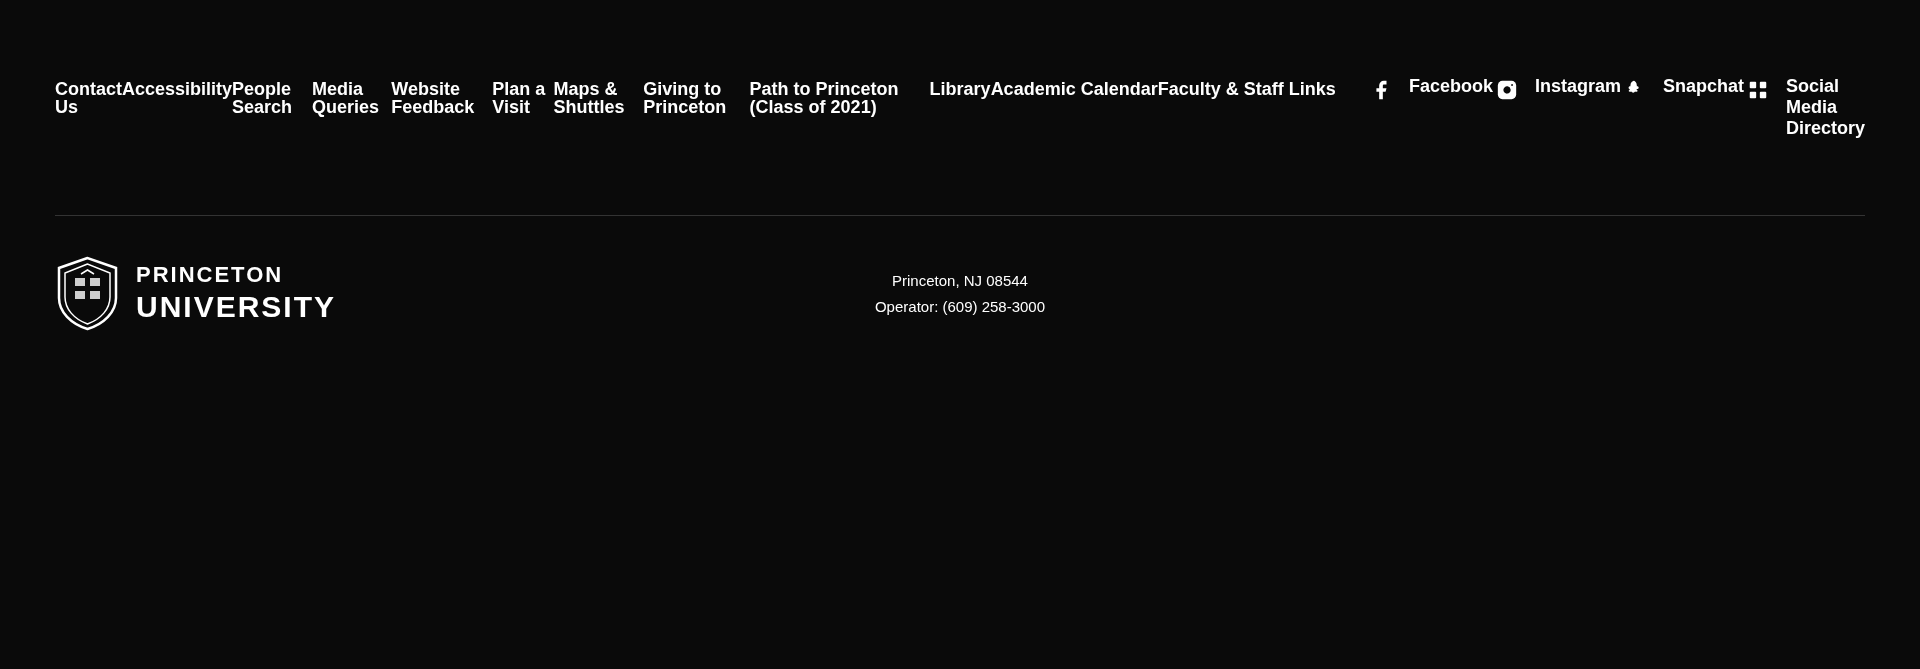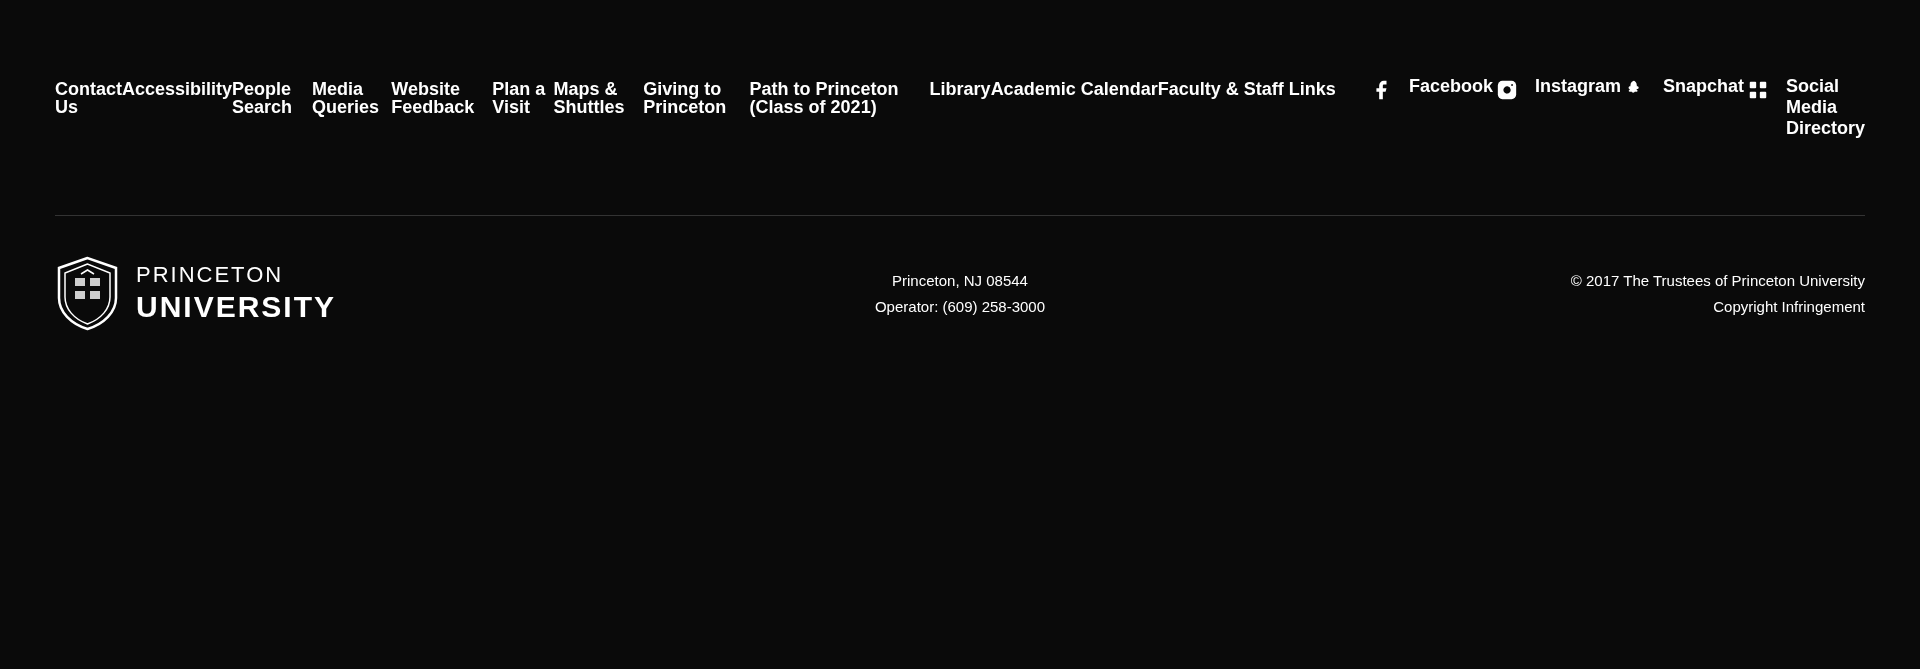--- a/index.html
+++ b/index.html
@@ -91,21 +91,21 @@
       height: 75px;
     }
 
     .princeton-text {
       display: flex;
       flex-direction: column;
     }
 
     .princeton-name {
       font-size: 22px;
-      font-weight: 400;
+      font-weight: 700;
       letter-spacing: 2px;
       line-height: 1.2;
       color: #ffffff;
     }
 
     .princeton-sub {
       font-size: 30px;
       font-weight: 700;
       letter-spacing: 2px;
       line-height: 1.2;
@@ -233,18 +233,14 @@
       <span class="princeton-name">PRINCETON</span>
       <span class="princeton-sub">UNIVERSITY</span>
     </div>
   </div>
 
   <div class="footer-address">
     <p>Princeton, NJ 08544</p>
     <p>Operator: (609) 258-3000</p>
   </div>
 
-  <div class="footer-copyright">
-    <p>© 2017 The Trustees of Princeton University</p>
-    <p><a>Copyright Infringement</a></p>
-  </div>
 
 </div>
 
 </body></html>

